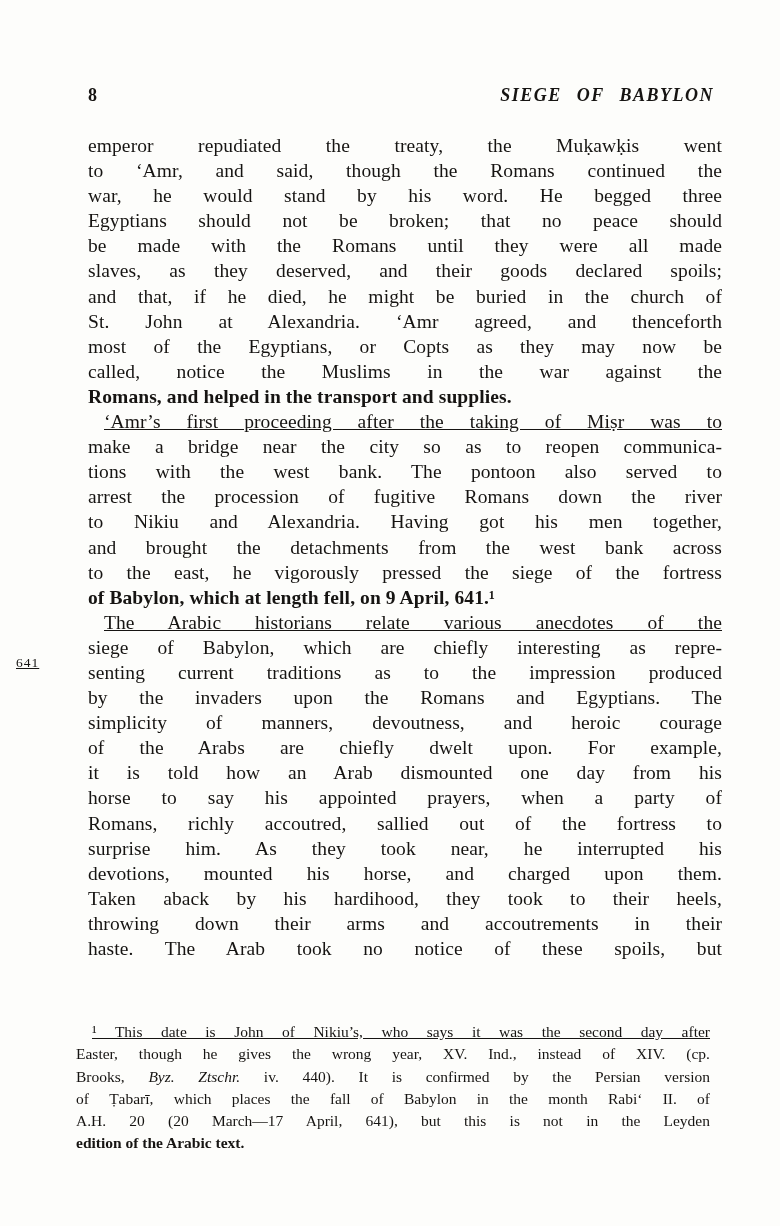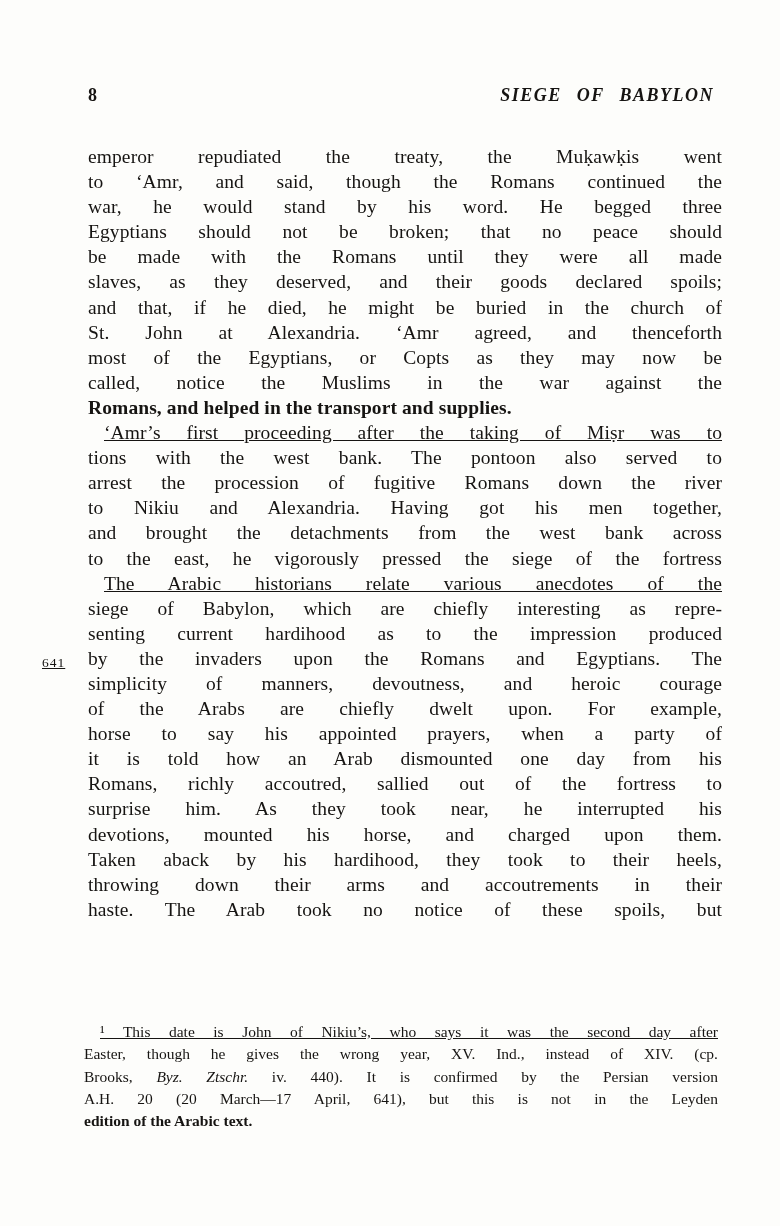--- a/index.html
+++ b/index.html
@@ -39,39 +39,38 @@
     top: 0;
     text-align: right;
     font-size: 18px;
     font-weight: 700;
     letter-spacing: 1.5px;
     word-spacing: 9px;
     font-style: italic;
   }
   .margin-note {
     position: absolute;
-    left: 42px;
+    left: 16px;
     top: 655px;
     font-size: 13.5px;
     letter-spacing: 1px;
     text-decoration: underline;
   }
   .body-text {
     position: absolute;
     left: 88px;
     top: 133px;
     width: 634px;
     font-size: 19.5px;
     line-height: 25.1px;
     letter-spacing: 0.1px;
-    margin-top: 11px;
   }
   .footnote {
     position: absolute;
-    left: 84px;
+    left: 76px;
     top: 1021px;
     width: 634px;
     font-size: 15.5px;
     line-height: 22.3px;
   }
   .bline, .fline {
     text-align: justify;
     text-align-last: justify;
     white-space: normal;
   }
@@ -103,42 +102,45 @@
       <div class="bline"><span>war, he would stand by his word. He begged three</span></div>
       <div class="bline"><span>Egyptians should not be broken; that no peace should</span></div>
       <div class="bline"><span>be made with the Romans until they were all made</span></div>
       <div class="bline"><span>slaves, as they deserved, and their goods declared spoils;</span></div>
       <div class="bline"><span>and that, if he died, he might be buried in the church of</span></div>
       <div class="bline"><span>St. John at Alexandria. ‘Amr agreed, and thenceforth</span></div>
       <div class="bline"><span>most of the Egyptians, or Copts as they may now be</span></div>
       <div class="bline"><span>called, notice the Muslims in the war against the</span></div>
       <div class="bline lastline"><span>Romans, and helped in the transport and supplies.</span></div>
       <div class="bline indent"><span>‘Amr’s first proceeding after the taking of Miṣr was to</span></div>
+      <div class="bline"><span>make a bridge near the city so as to reopen communica-</span></div>
       <div class="bline"><span>tions with the west bank. The pontoon also served to</span></div>
       <div class="bline"><span>arrest the procession of fugitive Romans down the river</span></div>
       <div class="bline"><span>to Nikiu and Alexandria. Having got his men together,</span></div>
       <div class="bline"><span>and brought the detachments from the west bank across</span></div>
       <div class="bline"><span>to the east, he vigorously pressed the siege of the fortress</span></div>
+      <div class="bline lastline"><span>of Babylon, which at length fell, on 9 April, 641.¹</span></div>
       <div class="bline indent"><span>The Arabic historians relate various anecdotes of the</span></div>
       <div class="bline"><span>siege of Babylon, which are chiefly interesting as repre-</span></div>
-      <div class="bline"><span>senting current hardihood as to the impression produced</span></div>
+      <div class="bline"><span>senting current traditions as to the impression produced</span></div>
       <div class="bline"><span>by the invaders upon the Romans and Egyptians. The</span></div>
       <div class="bline"><span>simplicity of manners, devoutness, and heroic courage</span></div>
       <div class="bline"><span>of the Arabs are chiefly dwelt upon. For example,</span></div>
+      <div class="bline"><span>it is told how an Arab dismounted one day from his</span></div>
       <div class="bline"><span>horse to say his appointed prayers, when a party of</span></div>
-      <div class="bline"><span>it is told how an Arab dismounted one day from his</span></div>
       <div class="bline"><span>Romans, richly accoutred, sallied out of the fortress to</span></div>
       <div class="bline"><span>surprise him. As they took near, he interrupted his</span></div>
       <div class="bline"><span>devotions, mounted his horse, and charged upon them.</span></div>
       <div class="bline"><span>Taken aback by his hardihood, they took to their heels,</span></div>
       <div class="bline"><span>throwing down their arms and accoutrements in their</span></div>
       <div class="bline"><span>haste. The Arab took no notice of these spoils, but</span></div>
     </div>
 
   <div class="footnote" id="footnote-lines">
       <div class="fline indent"><span>¹ This date is John of Nikiu’s, who says it was the second day after</span></div>
       <div class="fline"><span>Easter, though he gives the wrong year, XV. Ind., instead of XIV. (cp.</span></div>
       <div class="fline"><span>Brooks, </span><span class="seg-italic">Byz. Ztschr.</span><span> iv. 440). It is confirmed by the Persian version</span></div>
+      <div class="fline"><span>of Ṭabarī, which places the fall of Babylon in the month Rabi‘ II. of</span></div>
       <div class="fline"><span>A.H. 20 (20 March—17 April, 641), but this is not in the Leyden</span></div>
       <div class="fline lastline"><span>edition of the Arabic text.</span></div>
     </div>
 
 </div>
 
 </body></html>

